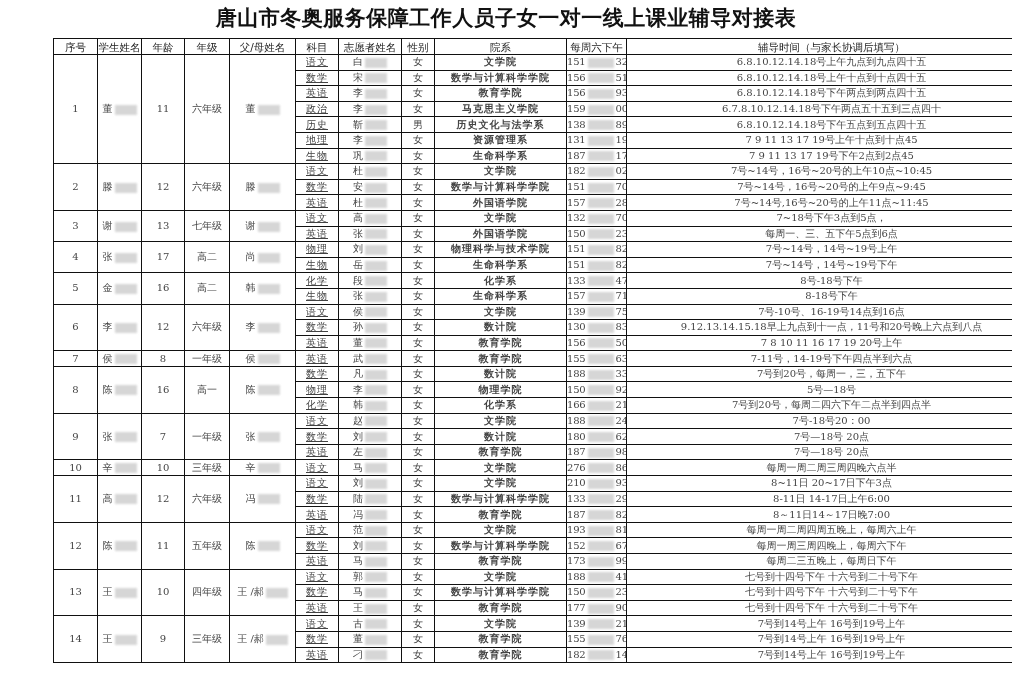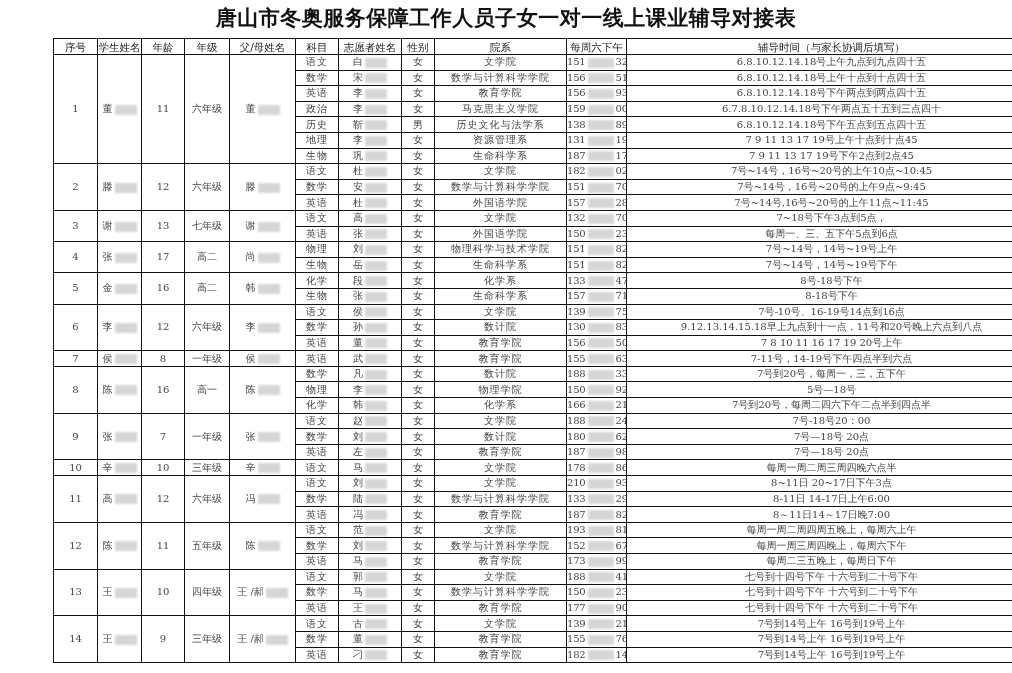--- a/index.html
+++ b/index.html
@@ -4,26 +4,26 @@
 <style>
   html, body { margin:0; padding:0; background:#ffffff; }
   body { width:1012px; height:673px; position:relative; overflow:hidden; font-family:"DejaVu Serif","Liberation Serif",serif; color:#444; }
   .title { position:absolute; left:0; top:4px; width:1012px; text-align:center; font-family:"DejaVu Sans","Liberation Sans",sans-serif; font-weight:bold; font-size:21px; color:#111; letter-spacing:0.5px; }
   table.sheet { position:absolute; left:17px; top:38px; border-collapse:collapse; table-layout:fixed; width:983px;margin-left:36px; }
   table.sheet td, table.sheet th { border:1.5px solid #111; padding:0; text-align:center; vertical-align:middle; overflow:hidden; white-space:nowrap; font-size:10px; height:14.6px; line-height:14px; }
   table.sheet th { font-family:"DejaVu Sans","Liberation Sans",sans-serif; font-weight:normal; color:#222; font-size:10.5px; height:15px; }
   .c-no{width:44px}.c-stu{width:44px}.c-age{width:43px}.c-grade{width:45px}.c-par{width:66px}
   .c-sub{width:43px}.c-vol{width:63px}.c-sex{width:33px}.c-dept{width:132px}.c-tel{width:60px}.c-time{width:410px}
   td.tel { text-align:left; padding-left:6px; font-size:9.5px; letter-spacing:-0.2px; }
-  td.dept { letter-spacing:1px; }
+  td.dept { letter-spacing:1px;font-weight:bold; }
   .blur { display:inline-block; background:#cfcfcf; height:10px; vertical-align:middle; filter:blur(1px); opacity:0.85; }
   .name .blur { width:22px; margin-left:2px; }
   .tel .blur { width:26px; margin:0 2px; }
   td.time { font-size:9.5px; }
-  td.subj { letter-spacing:1px; }
+  td.subj { letter-spacing:1px;text-decoration:underline; }
 </style>
 </head>
 <body>
 
 <div class="title">唐山市冬奥服务保障工作人员子女一对一线上课业辅导对接表</div>
 
 <table class="sheet">
   <colgroup>
     <col class="c-no">
       <col class="c-stu">
@@ -309,21 +309,21 @@
       <tr>
         <td>10</td>
         <td class="name"><span>辛</span><span class="blur"></span></td>
         <td>10</td>
         <td>三年级</td>
         <td class="name"><span>辛</span><span class="blur"></span></td>
         <td class="subj">语文</td>
         <td class="name"><span>马</span><span class="blur"></span></td>
         <td>女</td>
         <td class="dept">文学院</td>
-        <td class="tel"><span>178</span><span class="blur"></span><span>8650</span></td>
+        <td class="tel"><span>276</span><span class="blur"></span><span>8650</span></td>
         <td class="time">每周一周二周三周四晚六点半</td>
       </tr>
       <tr>
         <td rowspan="3">11</td>
         <td class="name" rowspan="3"><span>高</span><span class="blur"></span></td>
         <td rowspan="3">12</td>
         <td rowspan="3">六年级</td>
         <td class="name" rowspan="3"><span>冯</span><span class="blur"></span></td>
         <td class="subj">语文</td>
         <td class="name"><span>刘</span><span class="blur"></span></td>

